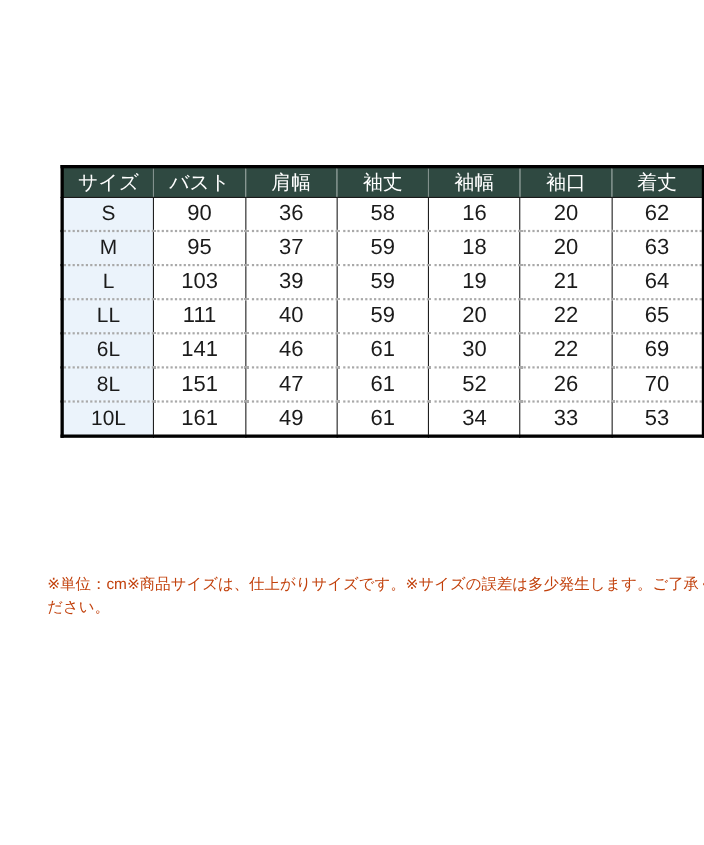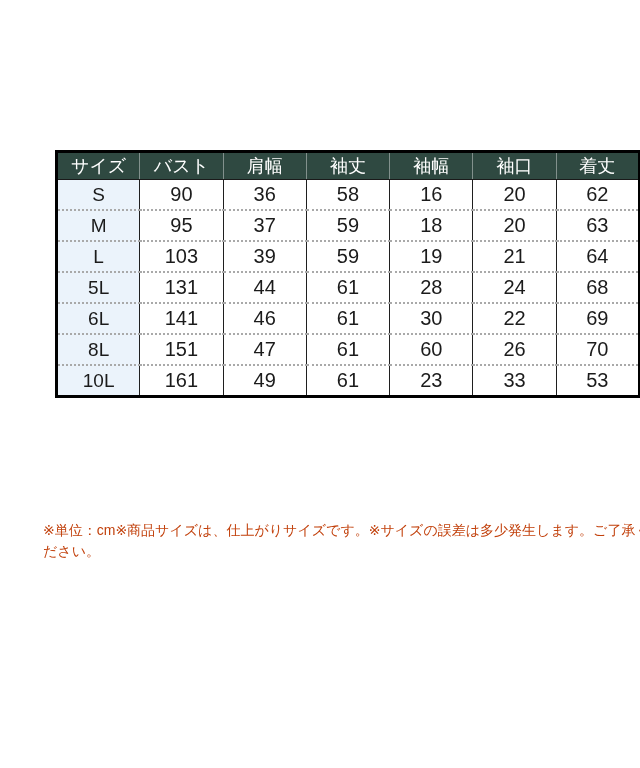--- a/index.html
+++ b/index.html
@@ -108,52 +108,52 @@
       <tr>
         <td>L</td>
         <td>103</td>
         <td>39</td>
         <td>59</td>
         <td>19</td>
         <td>21</td>
         <td>64</td>
       </tr>
       <tr>
-        <td>5L</td>
-        <td>131</td>
-        <td>44</td>
-        <td>61</td>
-        <td>28</td>
-        <td>24</td>
-        <td>68</td>
+        <td>LL</td>
+        <td>111</td>
+        <td>40</td>
+        <td>59</td>
+        <td>20</td>
+        <td>22</td>
+        <td>65</td>
       </tr>
       <tr>
         <td>6L</td>
         <td>141</td>
         <td>46</td>
         <td>61</td>
         <td>30</td>
         <td>22</td>
         <td>69</td>
       </tr>
       <tr>
         <td>8L</td>
         <td>151</td>
         <td>47</td>
         <td>61</td>
-        <td>60</td>
+        <td>52</td>
         <td>26</td>
         <td>70</td>
       </tr>
       <tr>
         <td>10L</td>
         <td>161</td>
         <td>49</td>
         <td>61</td>
-        <td>23</td>
+        <td>34</td>
         <td>33</td>
         <td>53</td>
       </tr>
     </tbody>
   </table>
 
   <p class="note">※単位：cm※商品サイズは、仕上がりサイズです。※サイズの誤差は多少発生します。ご了承ください。</p>
 
 </div>
 

